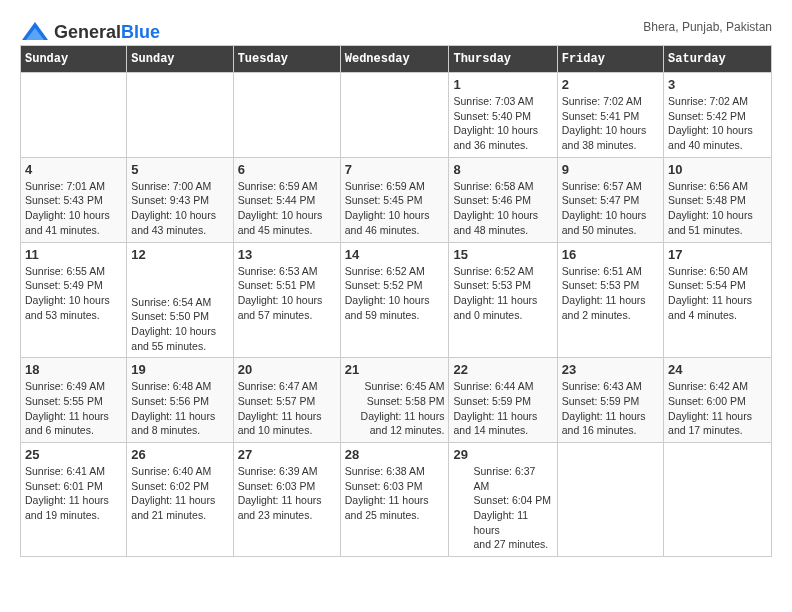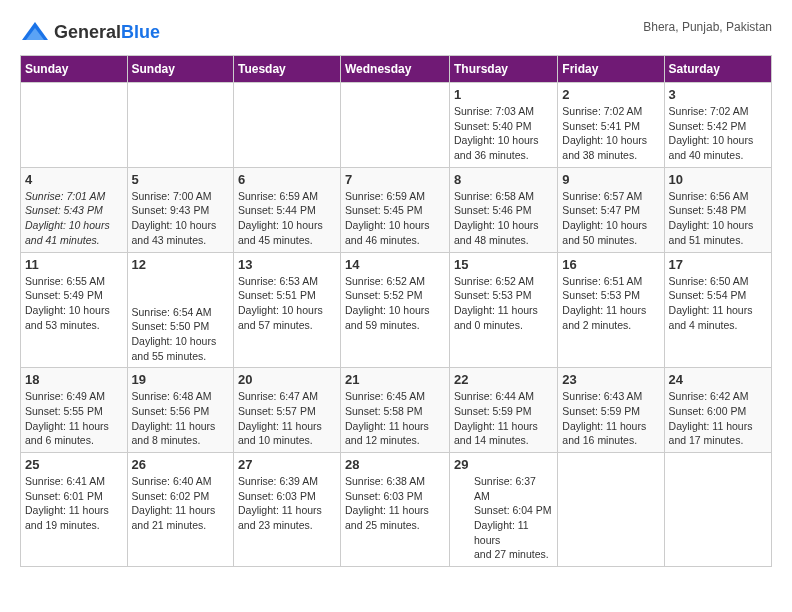--- a/index.html
+++ b/index.html
@@ -7,21 +7,20 @@
       font-family: Arial, sans-serif;
       background: #fff;
       width: 792px;
       min-height: 612px;
       padding: 20px;
     }
     .header {
       display: flex;
       justify-content: space-between;
       align-items: flex-start;
-      margin-bottom: 10px;
       gap: 45px;
     }
     .logo {
       display: flex;
       align-items: center;
       gap: 4px;
     }
     .logo-text-general {
       font-size: 18px;
       font-weight: bold;
@@ -47,26 +46,27 @@
     .location {
       font-size: 12px;
       color: #555;
     }
     .calendar {
       width: 100%;
       border-collapse: collapse;
       font-size: 11px;
     }
     .calendar th {
-      background-color: #701a75;
+      background-color: #404040;
       color: #fff;
       padding: 6px 4px;
       text-align: left;
       font-size: 12px;
       border: 1px solid #ccc;
+      font-family: Liberation Mono, monospace;
     }
     .calendar td {
       border: 1px solid #ccc;
       vertical-align: top;
       padding: 4px;
       width: 113px;
       min-height: 80px;
       background: #fff;
     }
     .calendar tr:nth-child(even) td {
@@ -142,21 +142,21 @@
           <span class="day-number">3</span>
           <div class="day-info" style="white-space: pre-line;">Sunrise: 7:02 AM
 Sunset: 5:42 PM
 Daylight: 10 hours
 and 40 minutes.</div>
         </td>
       </tr>
       <tr>
         <td>
           <span class="day-number">4</span>
-          <div class="day-info" style="white-space: pre-line; font-style: italic;">Sunrise: 7:01 AM
+          <div class="day-info" style="white-space: pre-line;">Sunrise: 7:01 AM
 Sunset: 5:43 PM
 Daylight: 10 hours
 and 41 minutes.</div>
         </td>
         <td>
           <span class="day-number">5</span>
           <div class="day-info" style="white-space: pre-line;">Sunrise: 7:00 AM
 Sunset: 9:43 PM
 Daylight: 10 hours
 and 43 minutes.</div>
@@ -265,21 +265,21 @@
         </td>
         <td>
           <span class="day-number">20</span>
           <div class="day-info" style="white-space: pre-line;">Sunrise: 6:47 AM
 Sunset: 5:57 PM
 Daylight: 11 hours
 and 10 minutes.</div>
         </td>
         <td>
           <span class="day-number">21</span>
-          <div class="day-info" style="white-space: pre-line;">Sunrise: 6:45 AM
+          <div class="day-info" style="white-space: pre-line; text-align: right;">Sunrise: 6:45 AM
 Sunset: 5:58 PM
 Daylight: 11 hours
 and 12 minutes.</div>
         </td>
         <td>
           <span class="day-number">22</span>
           <div class="day-info" style="white-space: pre-line;">Sunrise: 6:44 AM
 Sunset: 5:59 PM
 Daylight: 11 hours
 and 14 minutes.</div>

